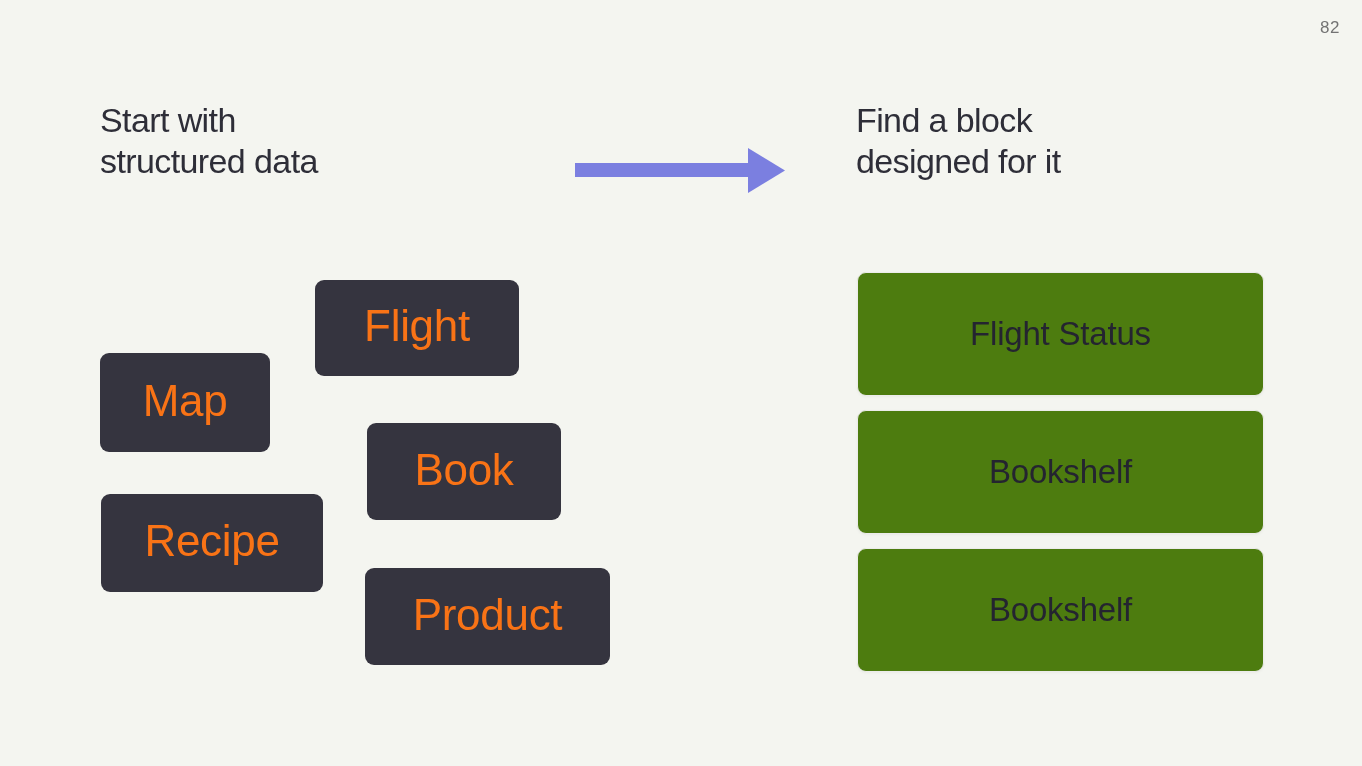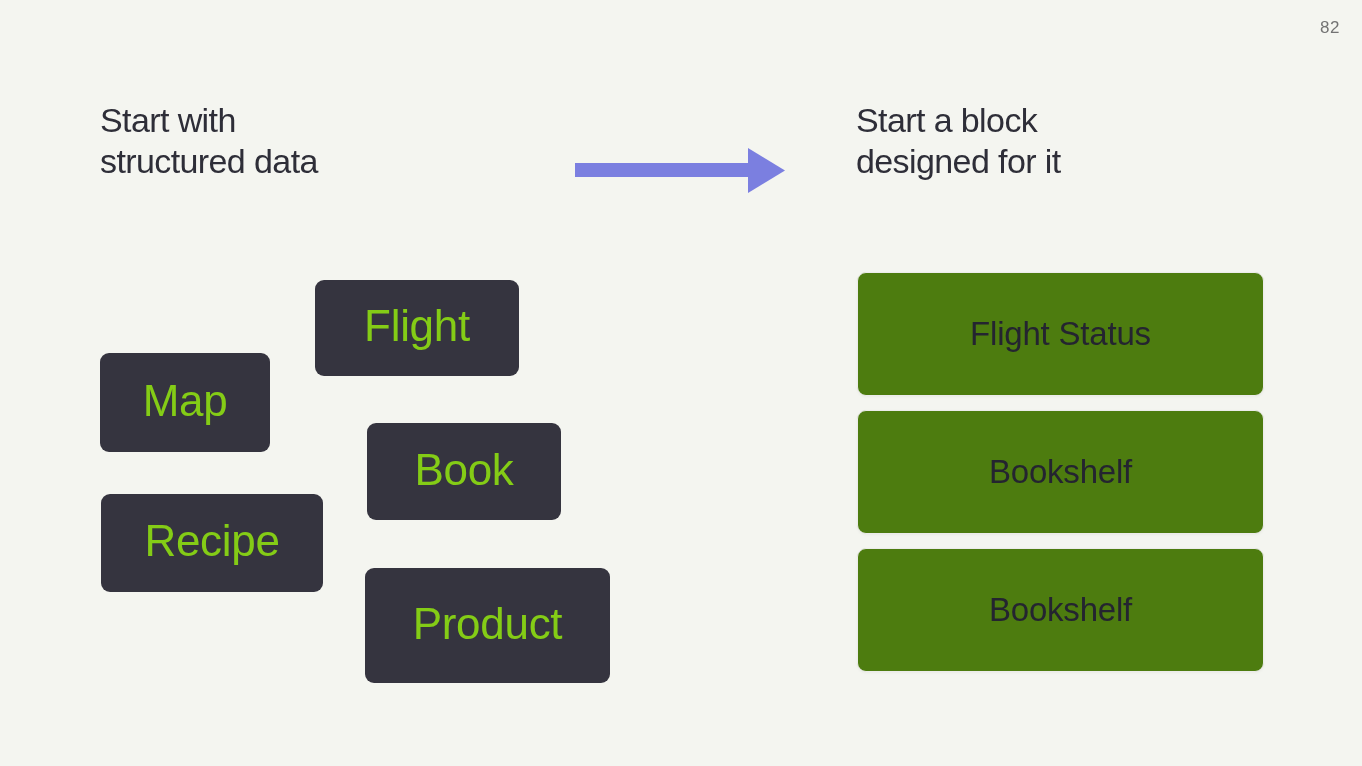--- a/index.html
+++ b/index.html
@@ -52,35 +52,35 @@
     top: 143px;
     width: 215px;
     height: 55px;
   }
 
   
   .tag {
     position: absolute;
     background: #35343f;
     border-radius: 9px;
-    color: #84cc16;
+    color: #f97316;
     display: flex;
     align-items: center;
     justify-content: center;
     font-size: 44px;
     font-weight: 400;
     letter-spacing: -0.3px;
     box-sizing: border-box;
     padding-bottom: 4px;
   }
   .tag-flight  { left: 315px; top: 280px; width: 204px; height: 96px; }
   .tag-map     { left: 100px; top: 353px; width: 170px; height: 99px; }
   .tag-book    { left: 367px; top: 423px; width: 194px; height: 97px; }
   .tag-recipe  { left: 101px; top: 494px; width: 222px; height: 98px; }
-  .tag-product { left: 365px; top: 568px; width: 245px; height: 115px; }
+  .tag-product { left: 365px; top: 568px; width: 245px; height: 97px; }
 
   
   .card {
     position: absolute;
     left: 857px;
     width: 407px;
     height: 124px;
     background: #4d7c0f;
     border: 1px solid #ececea;
     border-radius: 9px;
@@ -114,20 +114,20 @@
   <div class="tag tag-recipe">Recipe</div>
   <div class="tag tag-product">Product</div>
 
   <div class="arrow">
     <svg width="215" height="55" viewBox="0 0 215 55" xmlns="http://www.w3.org/2000/svg">
       <rect x="0" y="20" width="178" height="14" fill="#7b7fe0"></rect>
       <polygon points="173,5 210,27.5 173,50" fill="#7b7fe0"></polygon>
     </svg>
   </div>
 
-  <div class="heading heading-right">Start a block
+  <div class="heading heading-right">Find a block
 designed for it</div>
 
   <div class="card card-0">Flight Status</div>
   <div class="card card-1">Bookshelf</div>
   <div class="card card-2">Bookshelf</div>
 
 </div>
 
 </body></html>

